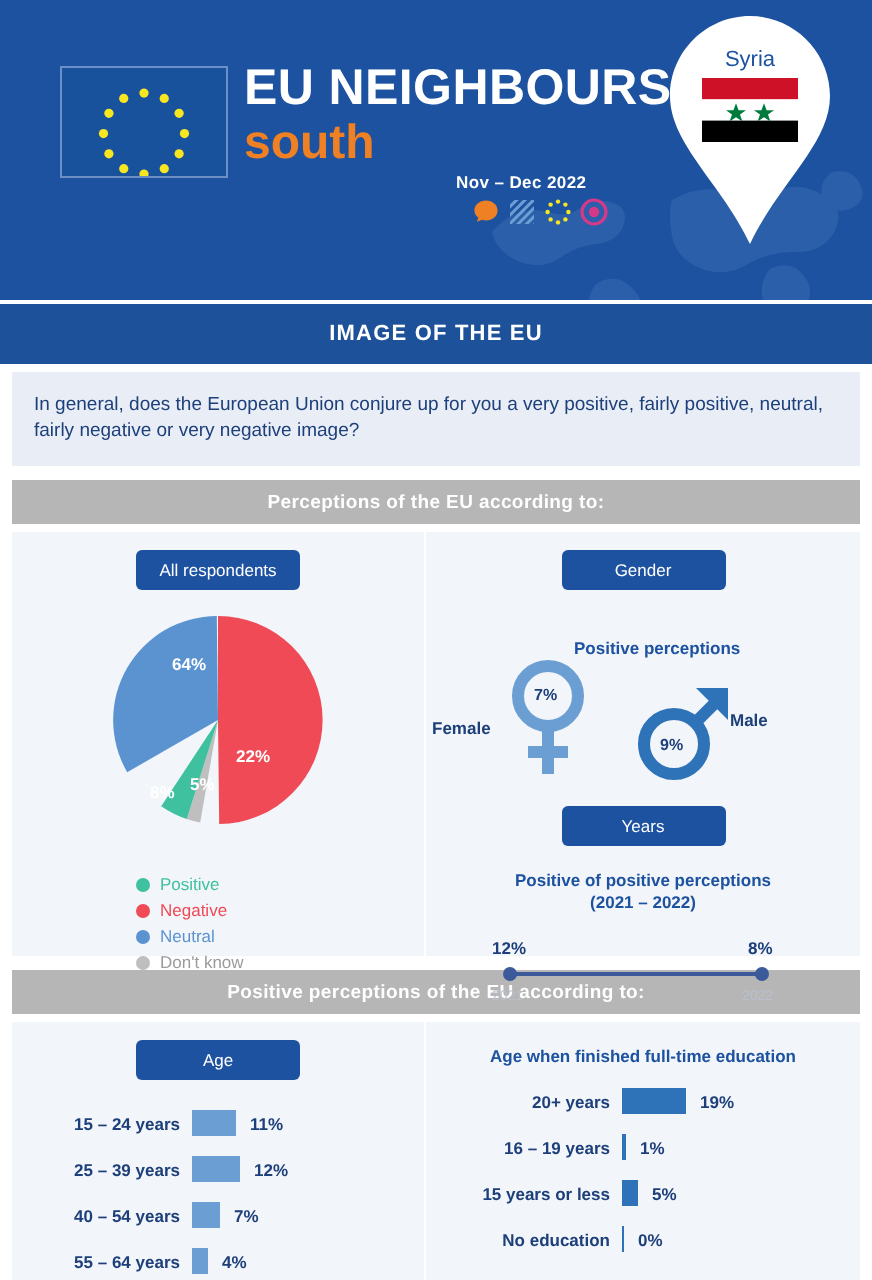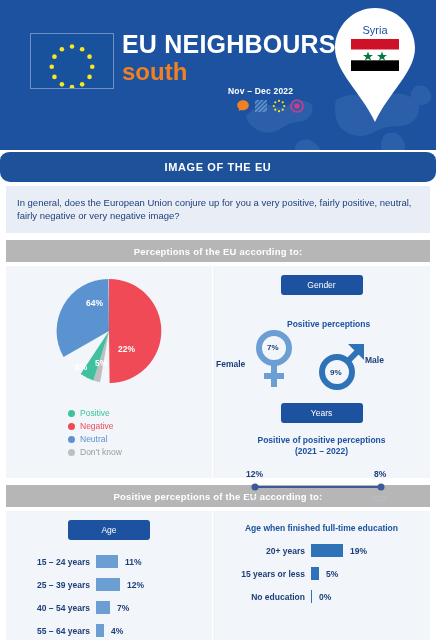--- a/index.html
+++ b/index.html
@@ -120,21 +120,20 @@
     height: 30px;
     background: #1d5199;
     color: #ffffff;
     font-size: 11px;
     font-weight: bold;
     letter-spacing: .6px;
     display: flex;
     align-items: center;
     justify-content: center;
     border-top: 2px solid #ffffff;
-    border-radius: 10px;
   }
 
   
   .question {
     background: #e9eef6;
     margin: 4px 6px 0 6px;
     padding: 10px 11px 11px 11px;
     font-size: 9.5px;
     line-height: 13px;
     color: #1d3f7a;
@@ -404,20 +403,23 @@
 
   <div class="title-bar">IMAGE OF THE EU</div>
 
   <div class="question">In general, does the European Union conjure up for you a very positive, fairly positive, neutral, fairly negative or very negative image?</div>
 
   <div class="section-head">Perceptions of the EU according to:</div>
 
   <div class="panel" style="height:212px;">
 
     <div class="panel-left">
+      <div class="pill-wrap" style="margin-top:9px;">
+        <div class="pill">All respondents</div>
+      </div>
 
       <div class="pie-area">
         <div class="pie">
           <svg viewBox="0 0 106 106" xmlns="http://www.w3.org/2000/svg">
 
             <path d="M53 53 L53 1 A52 52 0 1 1 53.6 105 Z" fill="#ef4a55"></path>
 
             <path d="M53 53 L53.6 105 A52 52 0 0 0 98.4 26.9 Z" fill="#5b93d1" transform="rotate(180 53 53)"></path>
 
             <path d="M53 53 L44.1 104.2 A52 52 0 0 1 37.4 102.5 Z" fill="#bfbfbf"></path>
@@ -542,20 +544,25 @@
 
       <div class="bars-sub">Age when finished full-time education</div>
 
       <div class="bars-right" style="margin-top:10px;">
         <div class="bar-row">
           <span class="bar-label" style="width:92px;">20+ years</span>
           <span class="bar bar-dark" style="width:32px;"></span>
           <span class="bar-val">19%</span>
         </div>
         <div class="bar-row">
+          <span class="bar-label" style="width:92px;">16 – 19 years</span>
+          <span class="bar bar-dark" style="width:2px;"></span>
+          <span class="bar-val">1%</span>
+        </div>
+        <div class="bar-row">
           <span class="bar-label" style="width:92px;">15 years or less</span>
           <span class="bar bar-dark" style="width:8px;"></span>
           <span class="bar-val">5%</span>
         </div>
         <div class="bar-row">
           <span class="bar-label" style="width:92px;">No education</span>
           <span class="bar bar-dark" style="width:0px;"></span>
           <span class="bar-val">0%</span>
         </div>
 

